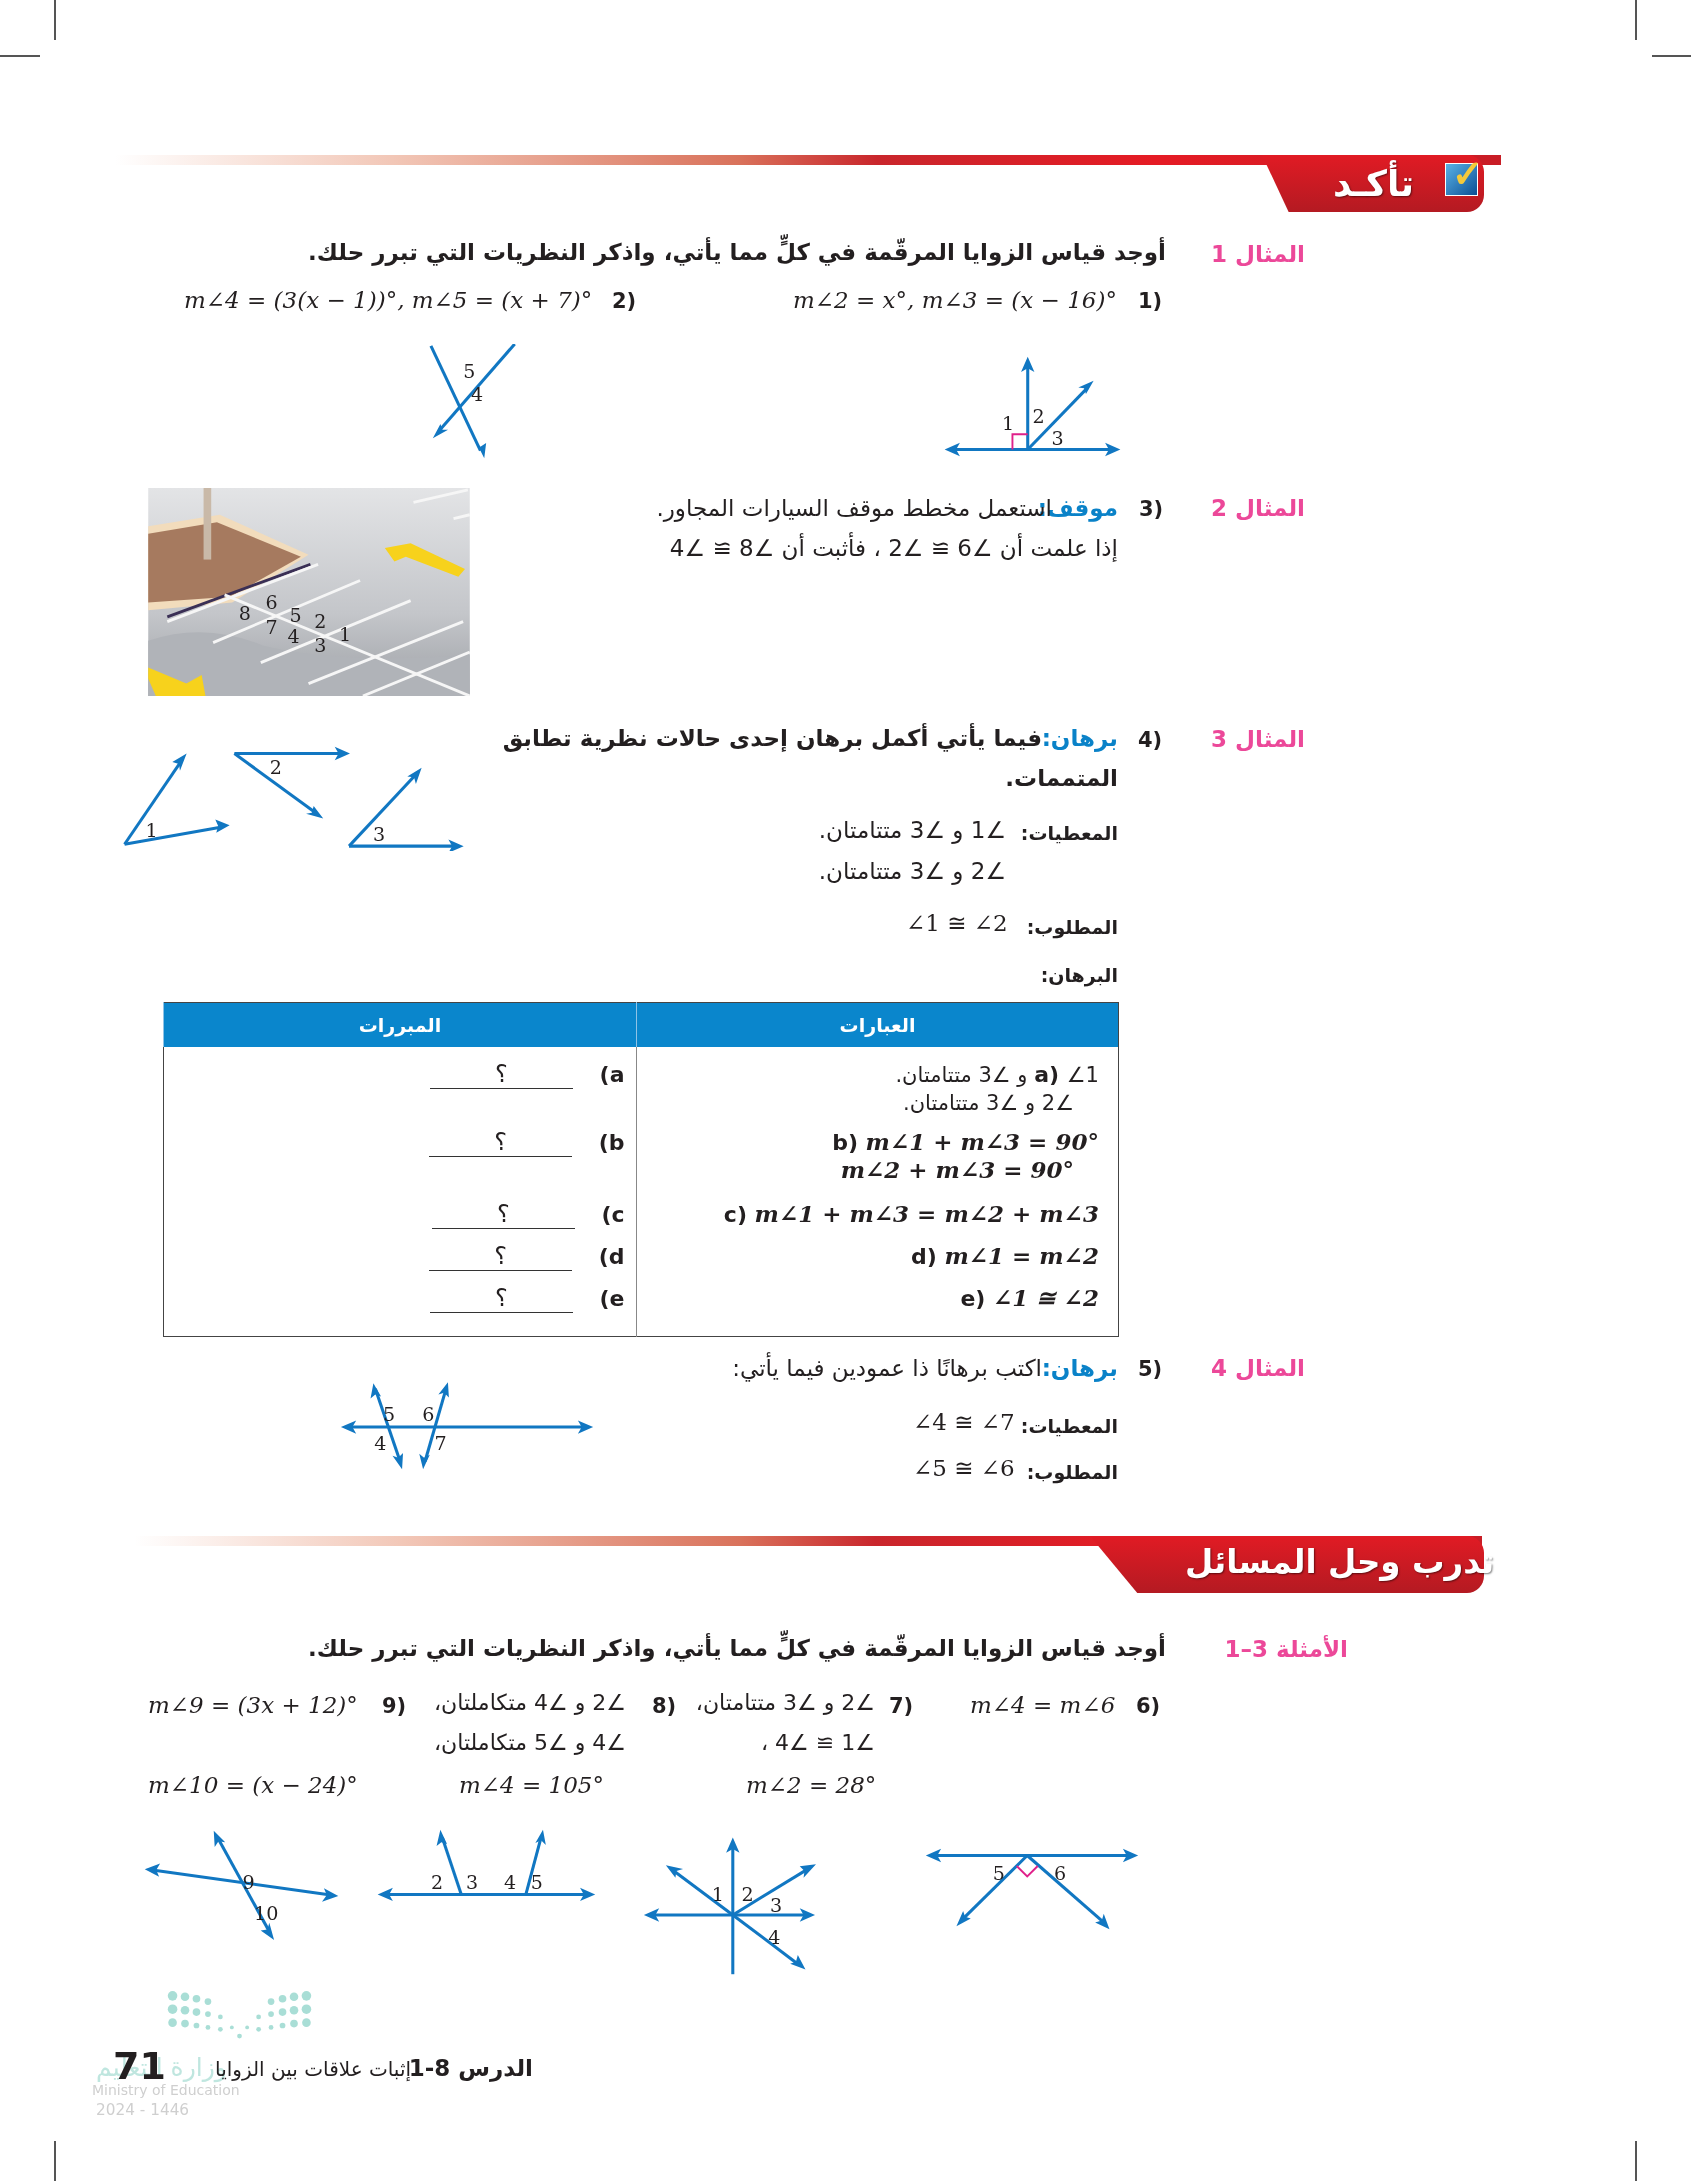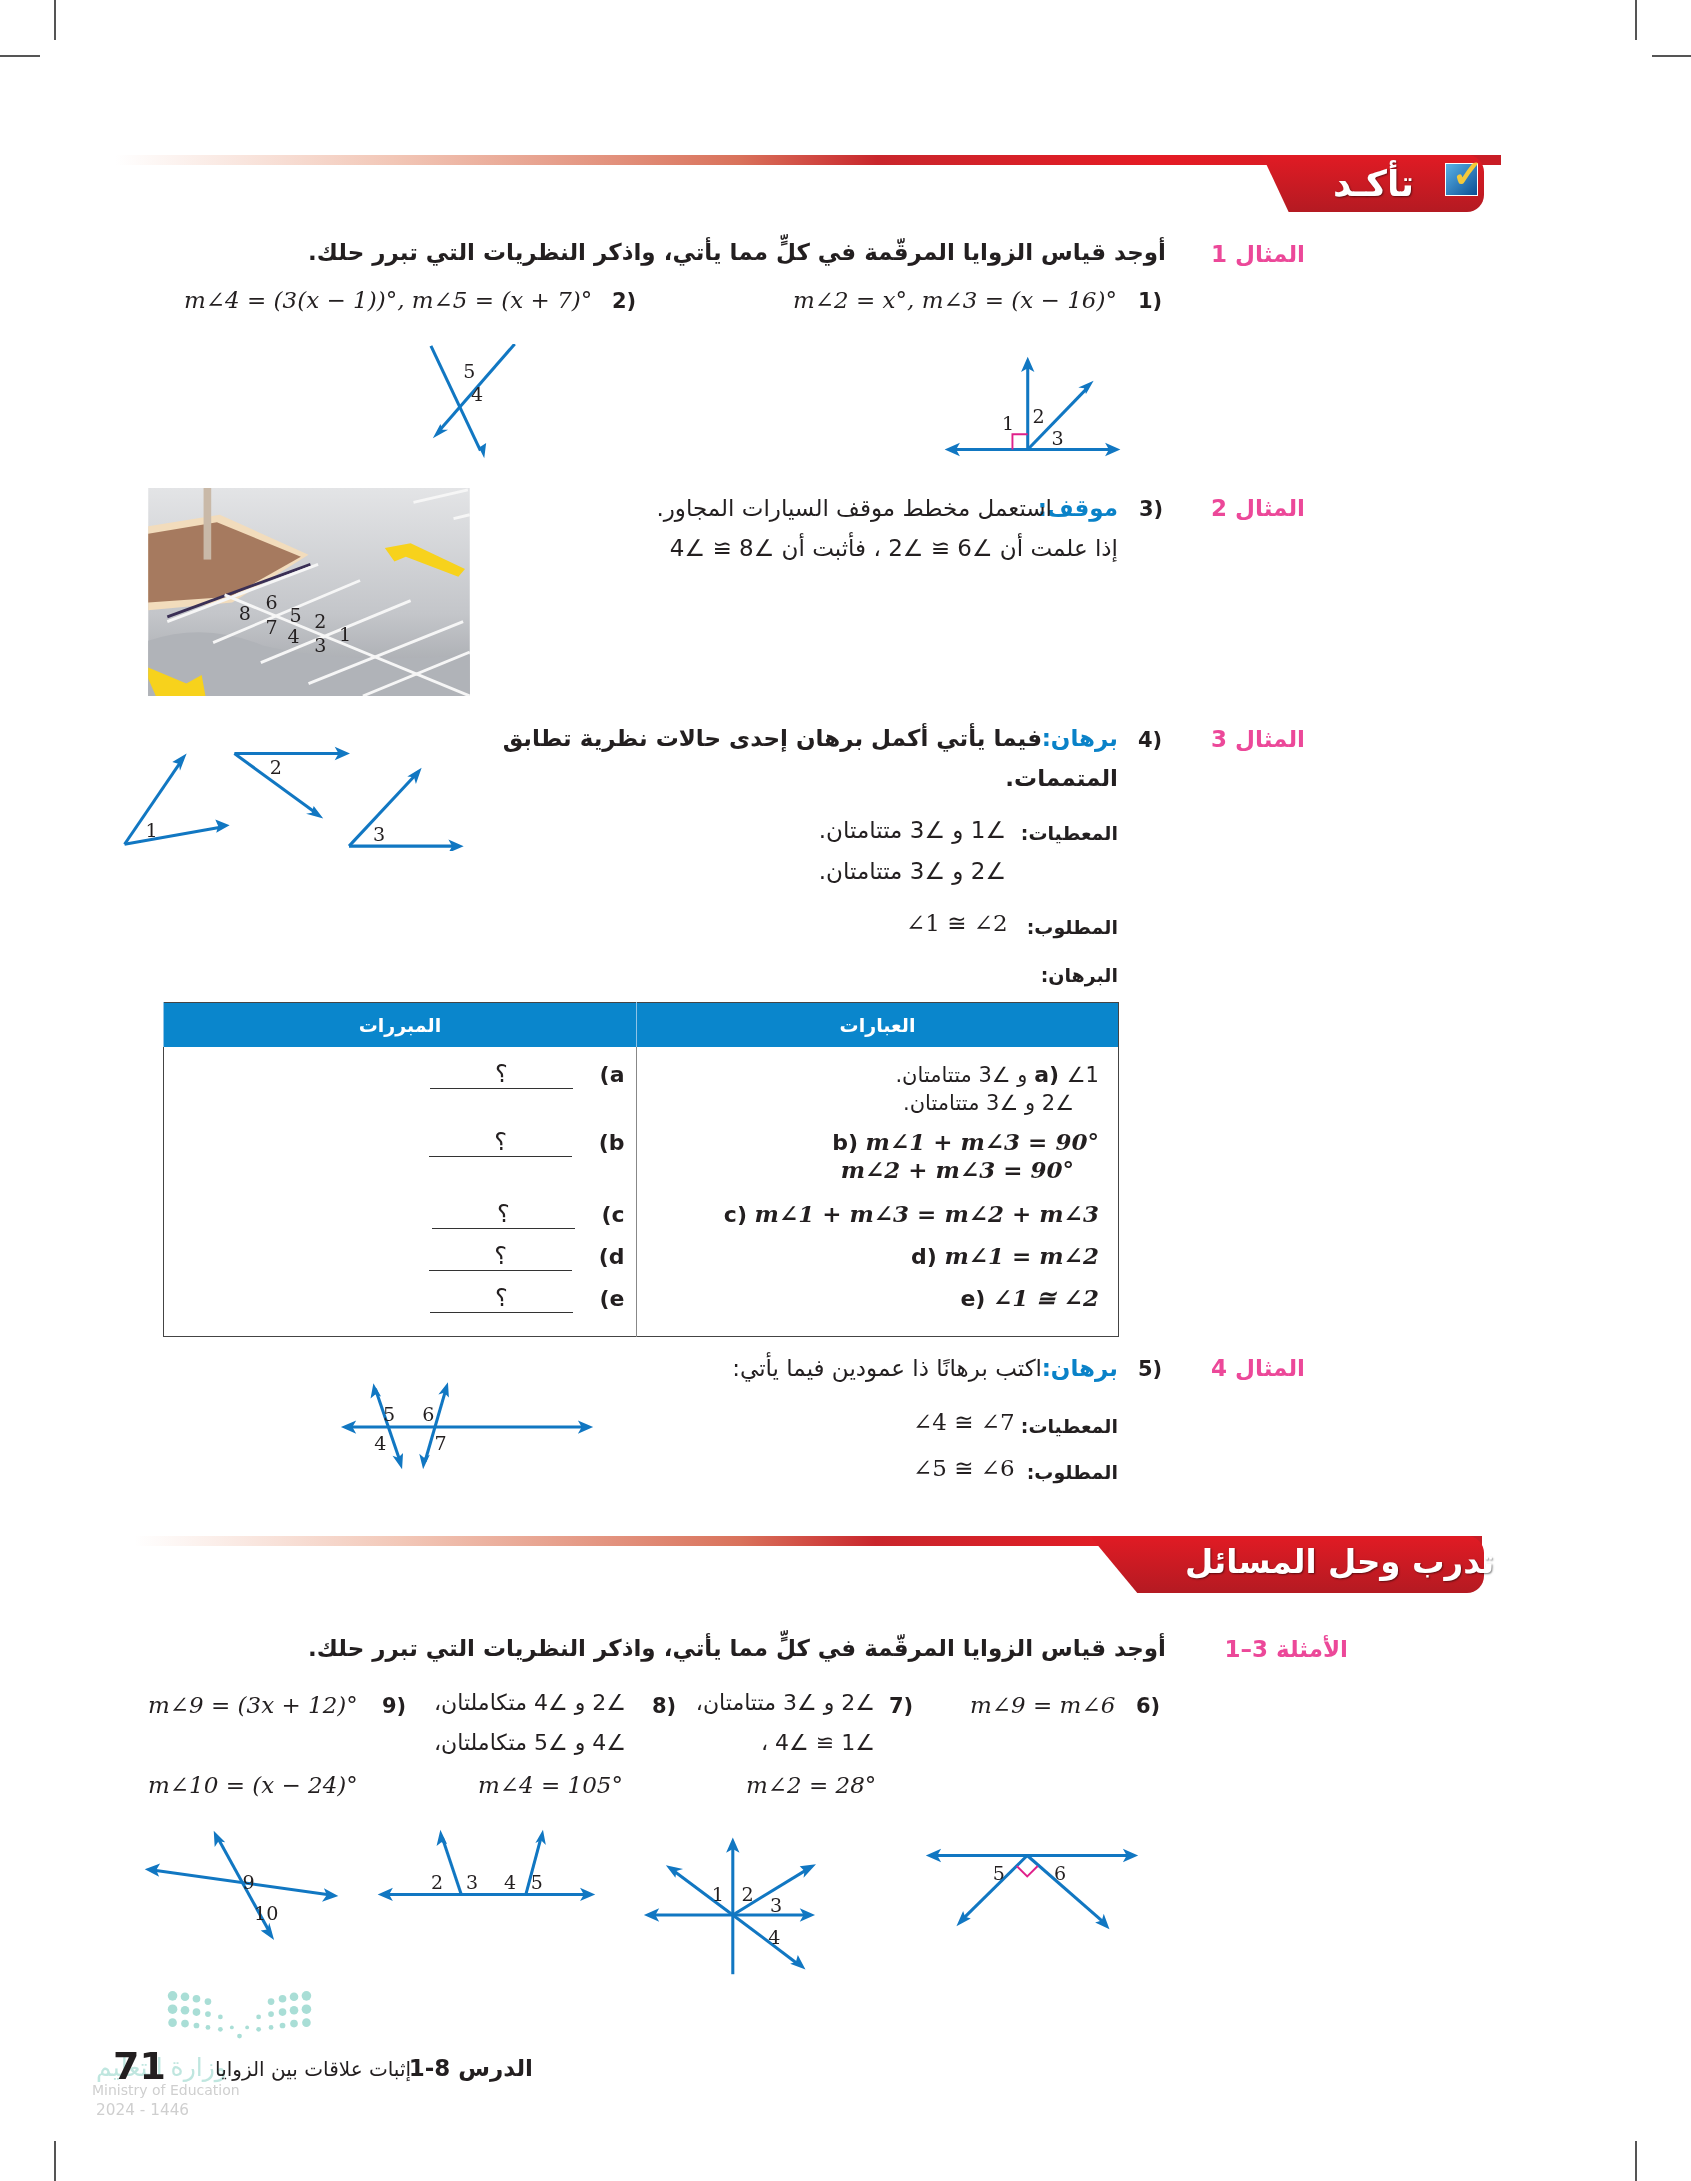--- a/index.html
+++ b/index.html
@@ -261,31 +261,31 @@
 <div>
   <div class="banner-line" style="left:134px;top:1536px;width:1348px;"></div>
   <div class="banner-tab" style="left:1090px;top:1536px;width:394px;height:57px;clip-path:polygon(0 0,100% 0,100% 100%,12% 100%);"></div>
   <span class="banner-title" style="left:1185px;top:1543px;font-size:32.5px;">تدرب وحل المسائل</span>
 </div>
 
 <span class="line ar green rtl" style="right:344px;top:1636px;font-size:23px;">الأمثلة 3–1</span>
 <span class="line ar bold rtl" style="right:526px;top:1635px;font-size:23px;">أوجد قياس الزوايا المرقّمة في كلٍّ مما يأتي، واذكر النظريات التي تبرر حلك.</span>
 
 <span class="line num" style="left:1136px;top:1694px;font-size:21px;">6)</span>
-<span class="line math" style="left:970px;top:1692px;font-size:23px;">m∠9 = m∠6</span>
+<span class="line math" style="left:970px;top:1692px;font-size:23px;">m∠4 = m∠6</span>
 
 <span class="line num" style="left:889px;top:1694px;font-size:21px;">7)</span>
 <span class="line ar rtl" style="right:817px;top:1690px;font-size:22px;">∠2 و ∠3 متتامتان،</span>
 <span class="line ar rtl" style="right:817px;top:1730px;font-size:22px;">∠1 ≅ ∠4 ،</span>
 <span class="line math" style="left:746px;top:1772px;font-size:23px;">m∠2 = 28°</span>
 
 <span class="line num" style="left:652px;top:1694px;font-size:21px;">8)</span>
 <span class="line ar rtl" style="right:1066px;top:1690px;font-size:22px;">∠2 و ∠4 متكاملتان،</span>
 <span class="line ar rtl" style="right:1066px;top:1730px;font-size:22px;">∠4 و ∠5 متكاملتان،</span>
-<span class="line math" style="left:478px;top:1772px;font-size:23px;">m∠4 = 105°</span>
+<span class="line math" style="left:459px;top:1772px;font-size:23px;">m∠4 = 105°</span>
 
 <span class="line num" style="left:382px;top:1694px;font-size:21px;">9)</span>
 <span class="line math" style="left:148px;top:1692px;font-size:23px;">m∠9 = (3x + 12)°</span>
 <span class="line math" style="left:148px;top:1772px;font-size:23px;">m∠10 = (x − 24)°</span>
 
 <svg class="abs" style="left:922px;top:1840px;" width="220" height="96" viewBox="0 0 230 100">
   <line class="ray" x1="12" y1="16" x2="218" y2="16"></line>
   <polygon class="arrow" points="4,16 20,9 16,16 20,23"></polygon>
   <polygon class="arrow" points="226,16 210,9 214,16 210,23"></polygon>
   <line class="ray" x1="110" y1="16" x2="42" y2="83"></line>

